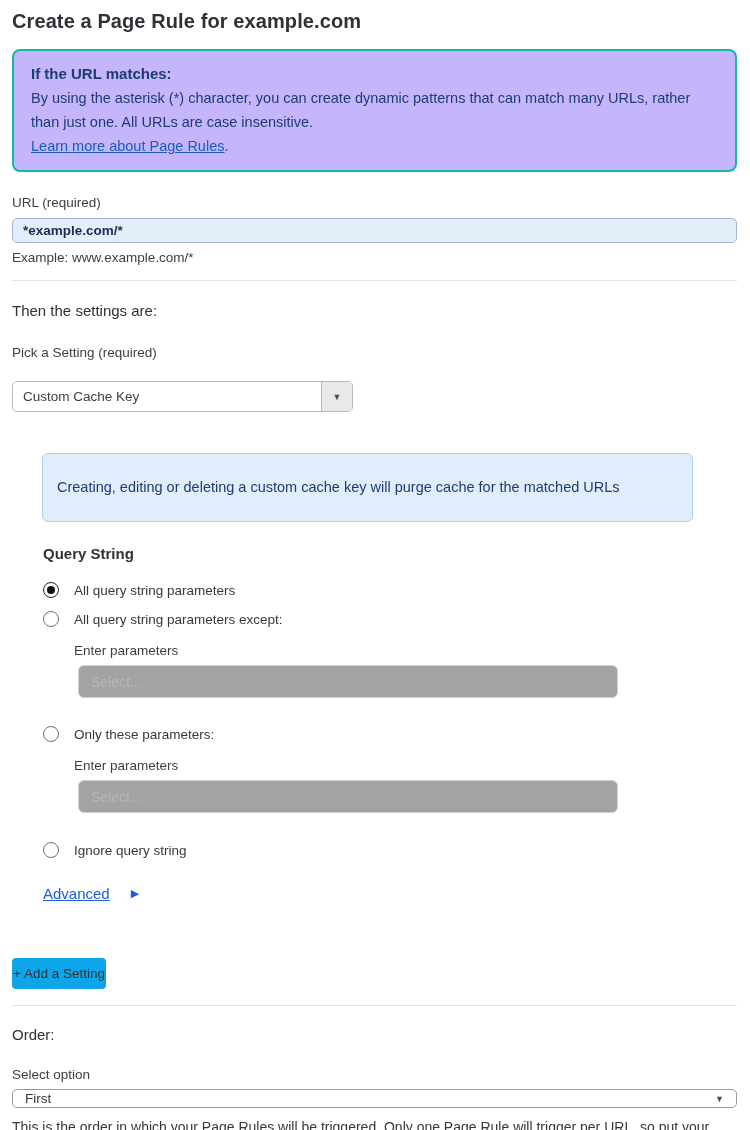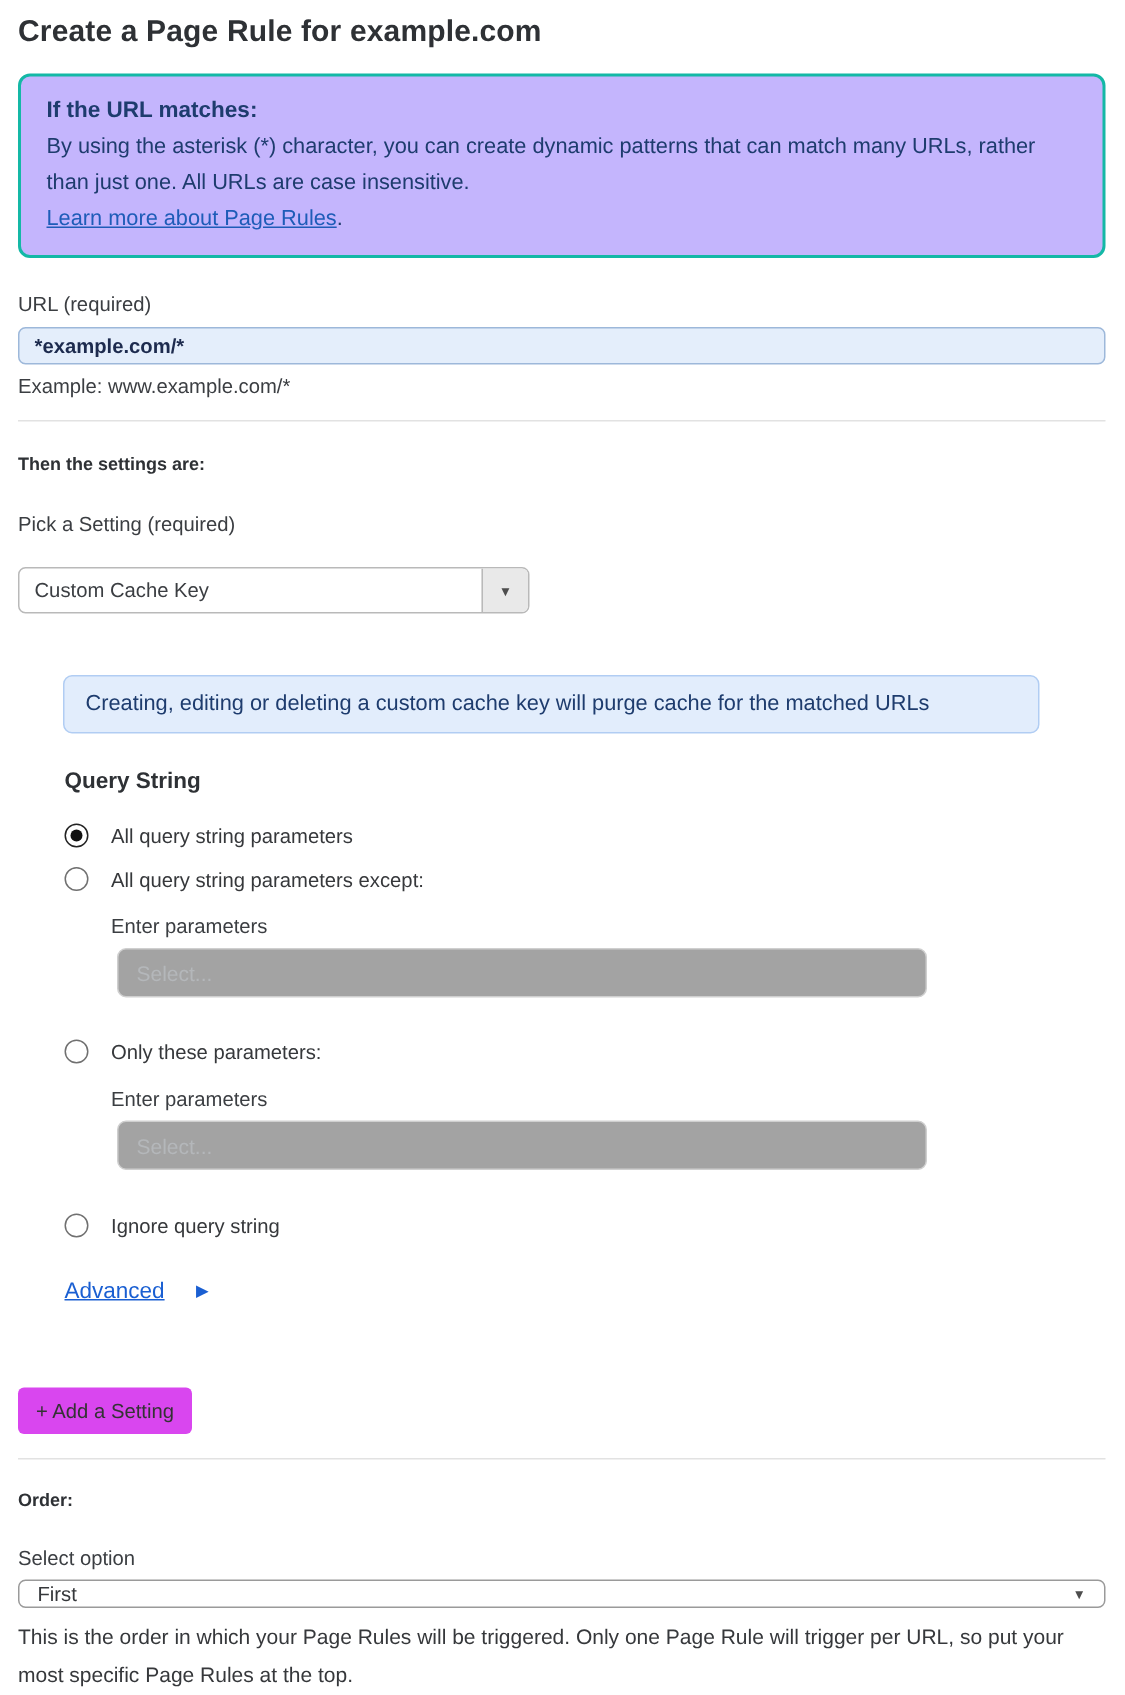--- a/index.html
+++ b/index.html
@@ -24,36 +24,36 @@
   .field-label { margin-top:23px; color:#3b3e42; }
   .url-input {
     margin-top:8px; width:100%; height:25px; display:block;
     background:#e4eefb; border:1px solid #9db8da; border-radius:5px;
     padding:0 10px; font-family:inherit; font-size:13.5px; color:#1d2b4e; outline:none;font-weight:bold;
   }
   .example-text { margin-top:7px; color:#3b3e42; }
 
   .divider { border:none; border-top:1px solid #e2e2e2; margin-top:15px; }
 
-  .section-heading { margin-top:21px; font-size:12px; font-weight:bold; color:#2e3135; }
+  .section-heading { margin-top:21px; font-size:15px; font-weight:normal; color:#2e3135; }
 
   .pick-label { margin-top:26px; color:#3b3e42; }
   .setting-select {
     margin-top:21px; width:341px; height:31px; display:flex; align-items:stretch;
     border:1px solid #b9b9b9; border-radius:5px; background:#ffffff; cursor:pointer; overflow:hidden;
   }
   .setting-select .sel-value { flex:1; display:flex; align-items:center; padding-left:10px; color:#3b3e42; }
   .setting-select .sel-arrow-box {
     width:31px; background:#e9e9e9; border-left:1px solid #b9b9b9;
     display:flex; align-items:center; justify-content:center; color:#4d4d4d; font-size:9px;
   }
 
   .notice-box {
     margin:41px 44px 0 30px; background:#e2edfc; border:1px solid #b1cdf3;
-    border-radius:6px; padding:9px 14px; color:#1e3c6e; font-size:14.5px; line-height:19px;
+    border-radius:6px; padding:24px 14px; color:#1e3c6e; font-size:14.5px; line-height:19px;
   }
 
   .qs-heading { margin:23px 0 0 31px; font-size:15px; font-weight:bold; color:#2e3135; }
 
   .radio-row { margin-left:31px; display:flex; align-items:center; gap:15px; cursor:pointer; }
   .rr-1 { margin-top:20px; }
   .rr-2 { margin-top:13px; }
   .rr-3 { margin-top:28px; }
   .rr-4 { margin-top:29px; }
   .radio {
@@ -74,22 +74,22 @@
   .param-input::placeholder { color:#b4b7ba; }
 
   .advanced-link {
     margin:27px 0 0 31px; display:inline-flex; align-items:center; gap:21px;
     color:#1a5fd2; font-size:15px; cursor:pointer; width:max-content;
   }
   .advanced-link .adv-text { text-decoration:underline; }
   .advanced-link .adv-arrow { font-size:11px; }
 
   .add-setting-btn {
-    margin-top:56px; display:inline-block; background:#d946ef; border:none;
-    border-radius:4px; padding:8px 12px; font-family:inherit; font-size:13.5px;
+    margin-top:56px; display:inline-block; background:#0ea5e9; border:none;
+    border-radius:4px; padding:8px 1px; font-family:inherit; font-size:13.5px;
     color:#333; cursor:pointer;
   }
 
   .hr-2 { margin-top:16px; }
   .order-heading { margin-top:20px; }
   .order-label { margin-top:24px; color:#3b3e42; }
   .order-select {
     margin-top:7px; width:100%; height:19px; display:flex; align-items:center;
     border:1px solid #9a9a9a; border-radius:5px; background:#fff; cursor:pointer;
     justify-content:space-between; padding:0 12px;

